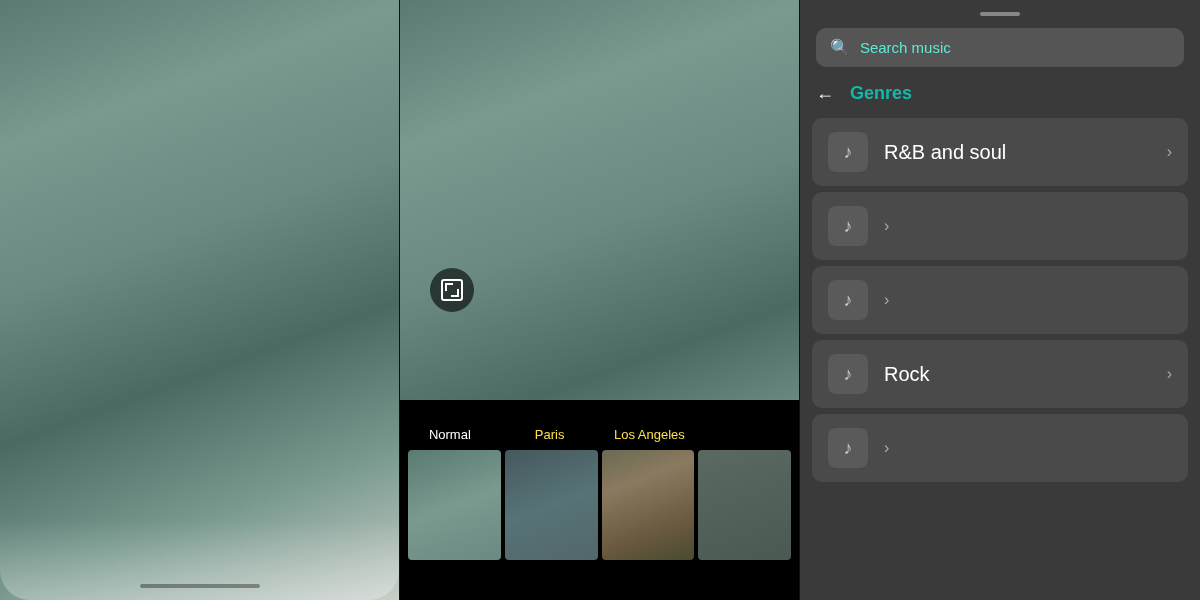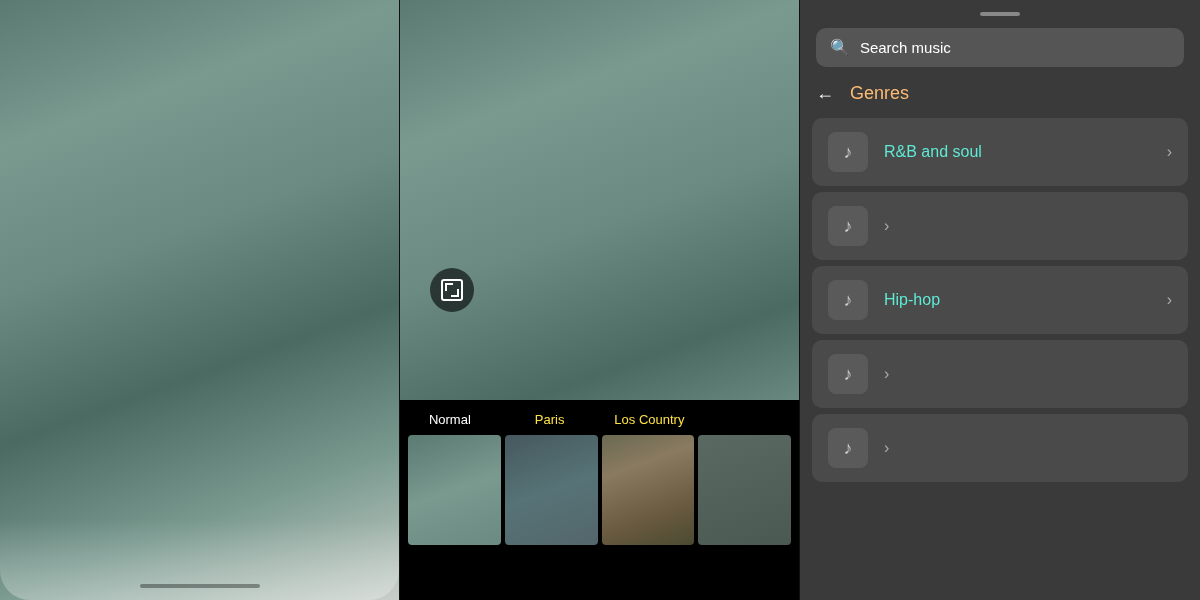--- a/index.html
+++ b/index.html
@@ -104,21 +104,21 @@
       position: absolute;
       bottom: 0;
       left: 0;
       right: 0;
       height: 200px;
       background: #000;
     }
 
     .filter-labels {
       display: flex;
-      padding: 12px 0 8px 0;
+      padding: 27px 0 8px 0;
       gap: 0;
       text-decoration: underline;
     }
 
     .filter-label {
       flex: 1;
       text-align: center;
       color: #fde047;
       font-size: 13px;
       font-weight: 400;
@@ -198,43 +198,43 @@
       gap: 10px;
     }
 
     .search-icon-wrap {
       color: #aaa;
       font-size: 16px;
       flex-shrink: 0;
     }
 
     .search-placeholder {
-      color: #ffffff;
+      color: #5eead4;
       font-size: 15px;
     }
 
     
     .genres-header {
       display: flex;
       align-items: center;
       padding: 4px 16px 14px 16px;
       gap: 16px;
     }
 
     .back-arrow {
       color: #fff;
       font-size: 18px;
       cursor: pointer;
       flex-shrink: 0;
     }
 
     .genres-title {
-      color: #fdba74;
+      color: #14b8a6;
       font-size: 18px;
-      font-weight: 400;
+      font-weight: 700;
     }
 
     
     .genre-list {
       flex: 1;
       overflow-y: auto;
       padding: 0 12px;
       display: flex;
       flex-direction: column;
       gap: 6px;
@@ -261,22 +261,22 @@
       flex-shrink: 0;
     }
 
     .music-note {
       color: #ccc;
       font-size: 18px;
     }
 
     .genre-name {
       flex: 1;
-      color: #5eead4;
-      font-size: 16px;
+      color: #ffffff;
+      font-size: 20px;
       font-weight: 400;
     }
 
     .chevron-right {
       color: #aaa;
       font-size: 16px;
     }
   </style>
 </head>
 <body>
@@ -288,21 +288,21 @@
 <div class="panel-2">
 
   <div class="capture-btn">
     <div class="capture-icon"></div>
   </div>
 
   <div class="filter-strip">
     <div class="filter-labels">
       <div class="filter-label active">Normal</div>
       <div class="filter-label">Paris</div>
-      <div class="filter-label">Los Country</div>
+      <div class="filter-label">Los Angeles</div>
       <div class="filter-label"></div>
     </div>
     <div class="filter-thumbnails">
       <div class="filter-thumb normal"></div>
       <div class="filter-thumb paris"></div>
       <div class="filter-thumb losangeles"></div>
       <div class="filter-thumb extra"></div>
     </div>
   </div>
 </div>
@@ -339,28 +339,28 @@
       <div class="music-icon-box">
         <span class="music-note">♪</span>
       </div>
       <span class="chevron-right">›</span>
     </div>
 
     <div class="genre-item">
       <div class="music-icon-box">
         <span class="music-note">♪</span>
       </div>
-      <span class="genre-name">Hip-hop</span>
-      <span class="chevron-right">›</span>
-    </div>
-
-    <div class="genre-item">
-      <div class="music-icon-box">
-        <span class="music-note">♪</span>
-      </div>
+      <span class="chevron-right">›</span>
+    </div>
+
+    <div class="genre-item">
+      <div class="music-icon-box">
+        <span class="music-note">♪</span>
+      </div>
+      <span class="genre-name">Rock</span>
       <span class="chevron-right">›</span>
     </div>
 
     <div class="genre-item">
       <div class="music-icon-box">
         <span class="music-note">♪</span>
       </div>
       <span class="chevron-right">›</span>
     </div>
 

